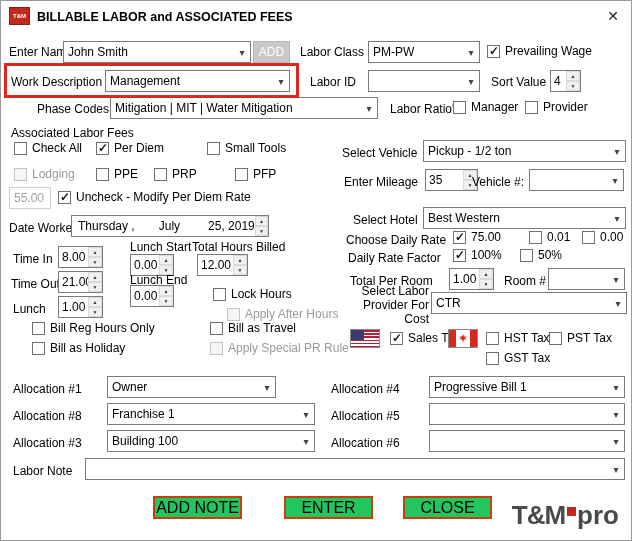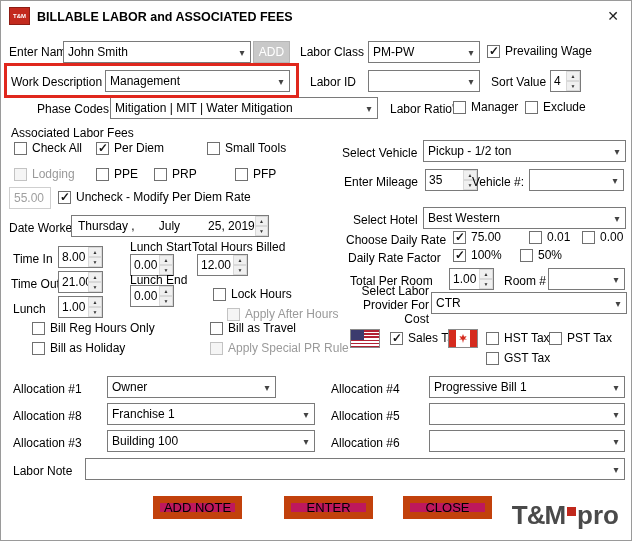--- a/index.html
+++ b/index.html
@@ -50,21 +50,21 @@
   .date-ctl .d { display: flex; align-items: center; white-space: nowrap; }
   .date-ctl .sp1 { margin-left: 6px; } .date-ctl .sp2 { margin-left: 24px; } .date-ctl .sp3 { margin-left: 28px; }
   .date-ctl .fill { flex: 1; }
   .date-ctl .btns { width: 14px; display: flex; flex-direction: column; }
   .date-ctl .btns span { flex: 1; display: flex; align-items: center; justify-content: center;
                          background: #f0f0f0; border: 1px solid #d9d9d9; color: #333; }
   .date-ctl .btns .up::after { content: "▲"; font-size: 5px; }
   .date-ctl .btns .down::after { content: "▼"; font-size: 5px; }
   
   .btn { position: absolute; display: flex; align-items: center; justify-content: center;
-         background: #be185d; border: 7px solid #c2410c; font-size: 13px; cursor: default; }
+         background: #22c55e; border: 2px solid #c2410c; font-size: 16px; cursor: default; }
   .add-btn { position: absolute; display: flex; align-items: center; justify-content: center;
              background: #c9c9c9; border: 1px solid #b5b5b5; color: #fff; font-size: 12px; }
   
   .hl-red { position: absolute; border: 3px solid #e0271d; pointer-events: none; z-index: 5; }
   
   .flag { position: absolute; width: 30px; height: 19px; border: 1px solid #8a8a8a; overflow: hidden; }
   .flag-us { background: repeating-linear-gradient(180deg, #b22234 0 1.6px, #fff 1.6px 3.2px); }
   .flag-us .canton { position: absolute; left: 0; top: 0; width: 13px; height: 10px; background: #3c3b6e; }
   .flag-ca { display: flex; }
   .flag-ca .band { width: 25%; background: #d52b1e; }
@@ -131,21 +131,21 @@
     <span class="txt">Mitigation | MIT | Water Mitigation</span>
     <span class="arrow"></span>
   </div>
   <div class="lbl" style="left:389px;top:101px">Labor Ratio's</div>
   <div class="cb" style="left:452px;top:100px" data-checked="false">
     <span class="box"></span>
     <span class="lab">Manager</span>
   </div>
   <div class="cb" style="left:524px;top:100px" data-checked="false">
     <span class="box"></span>
-    <span class="lab">Exclude</span>
+    <span class="lab">Provider</span>
   </div>
 
   <div class="lbl" style="left:10px;top:125px">Associated Labor Fees</div>
   <div class="cb" style="left:13px;top:141px" data-checked="false">
     <span class="box"></span>
     <span class="lab">Check All</span>
   </div>
   <div class="cb" style="left:95px;top:141px" data-checked="true">
     <span class="box"></span>
     <span class="lab">Per Diem</span>

